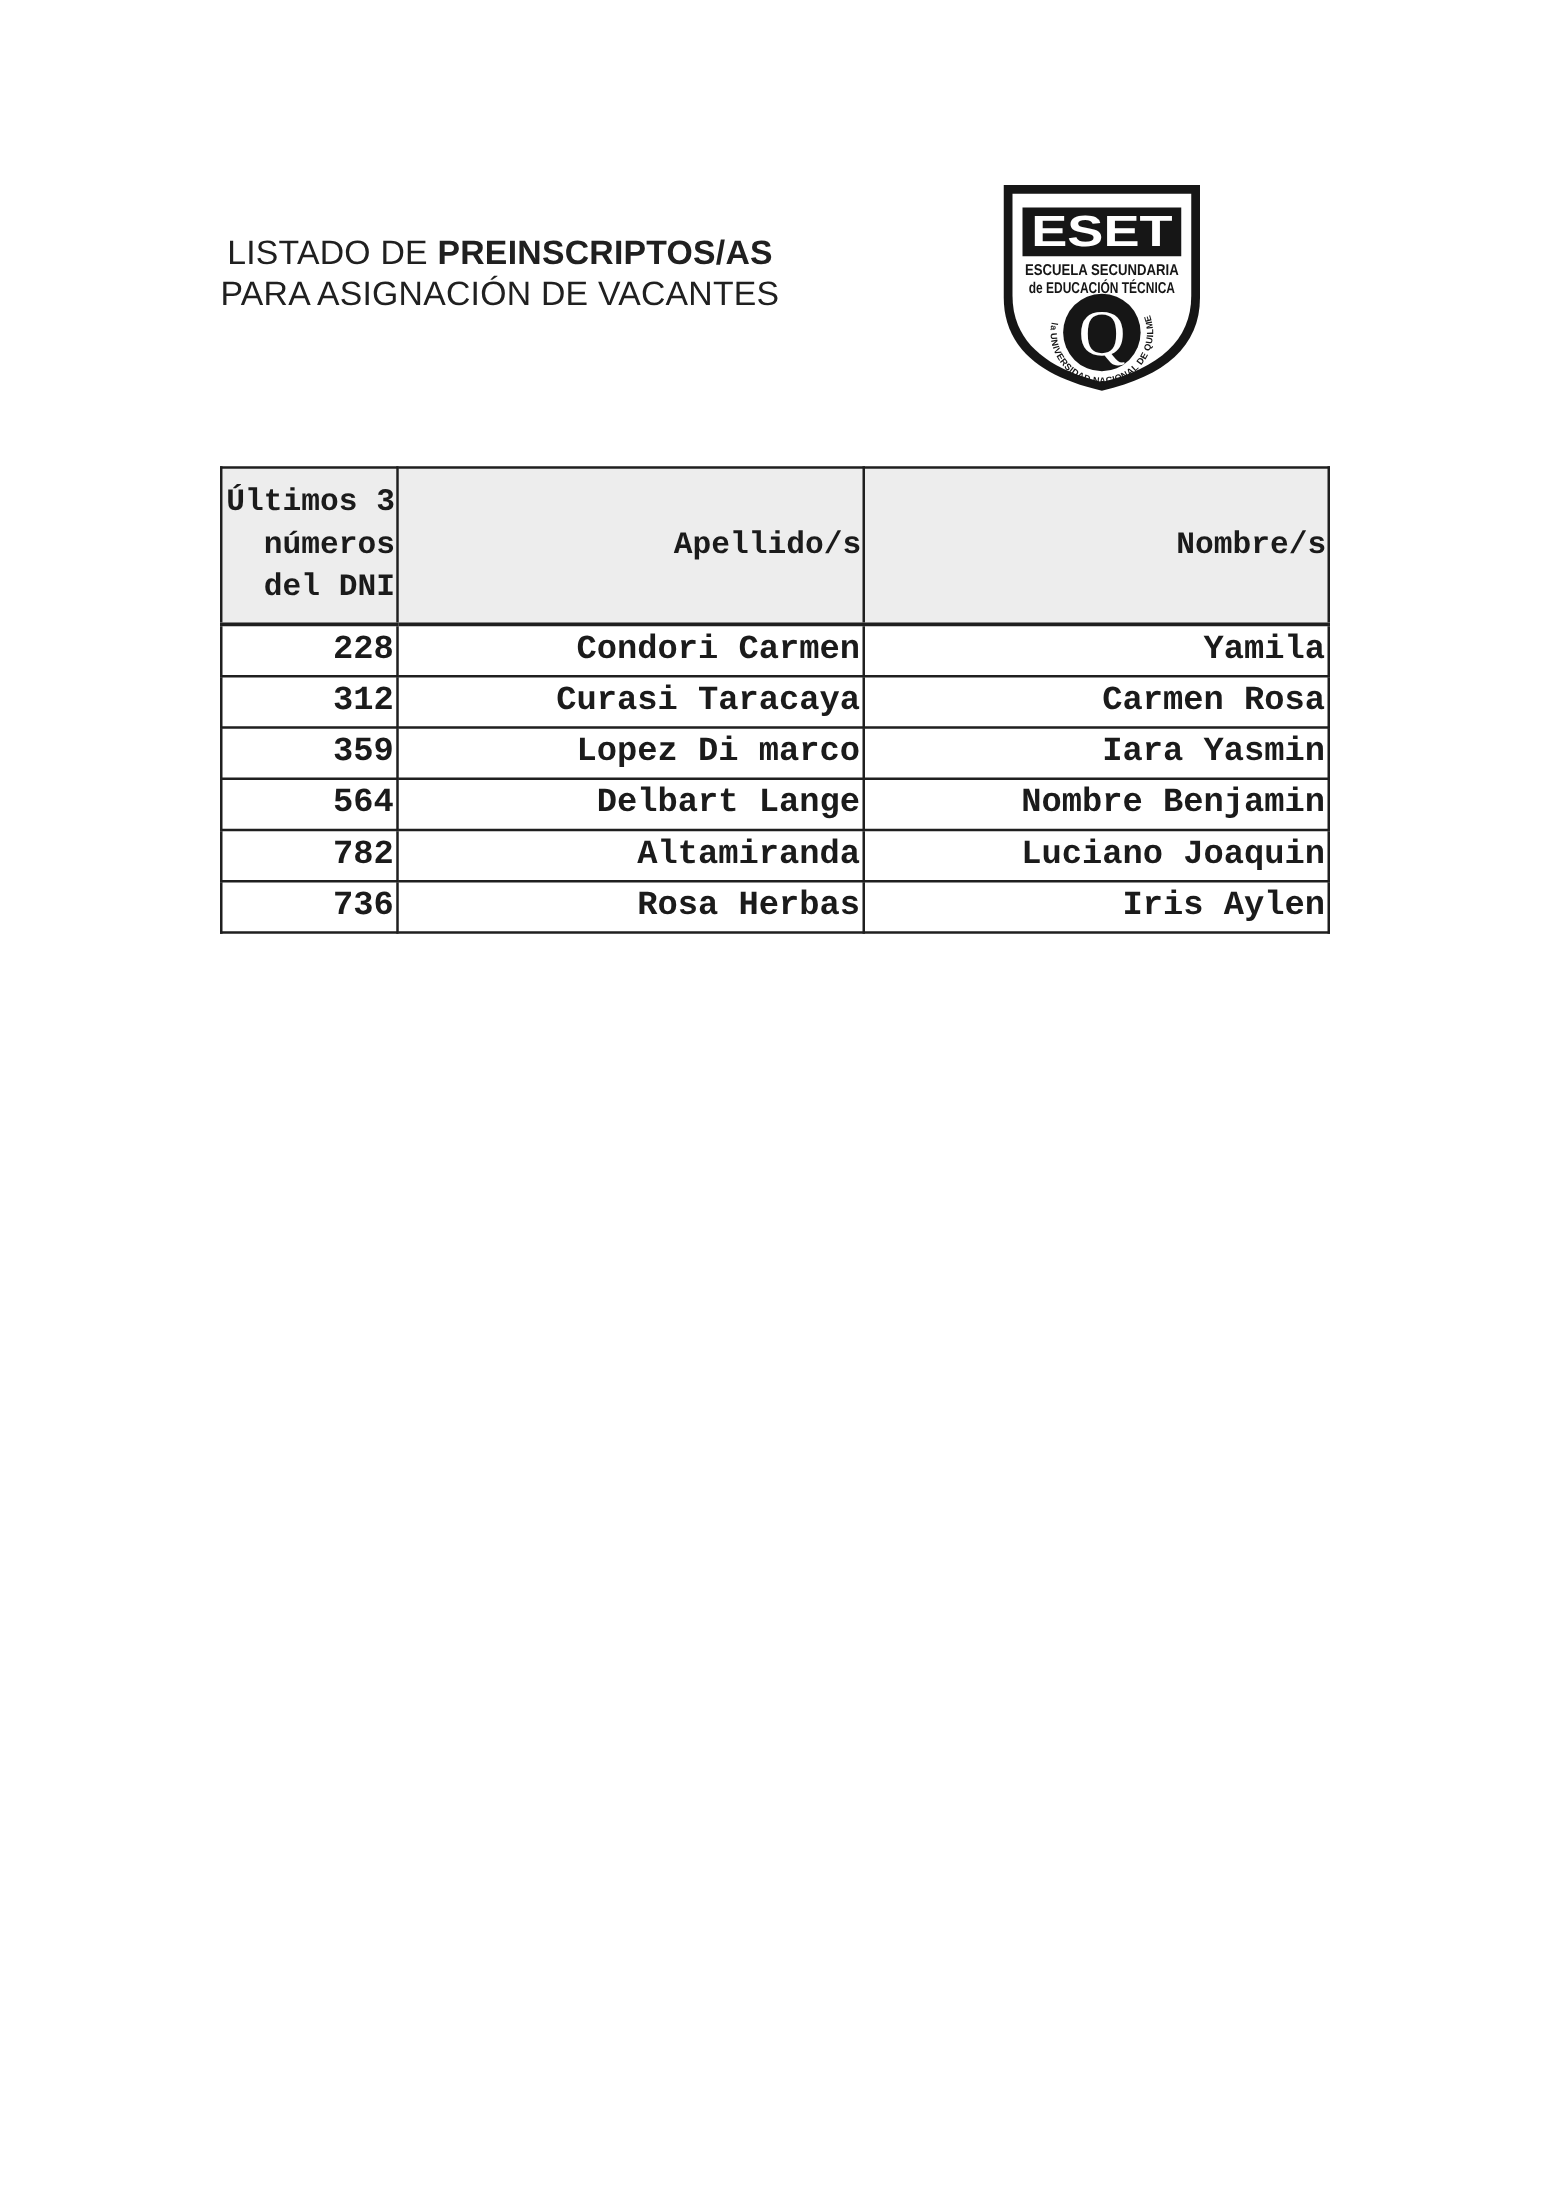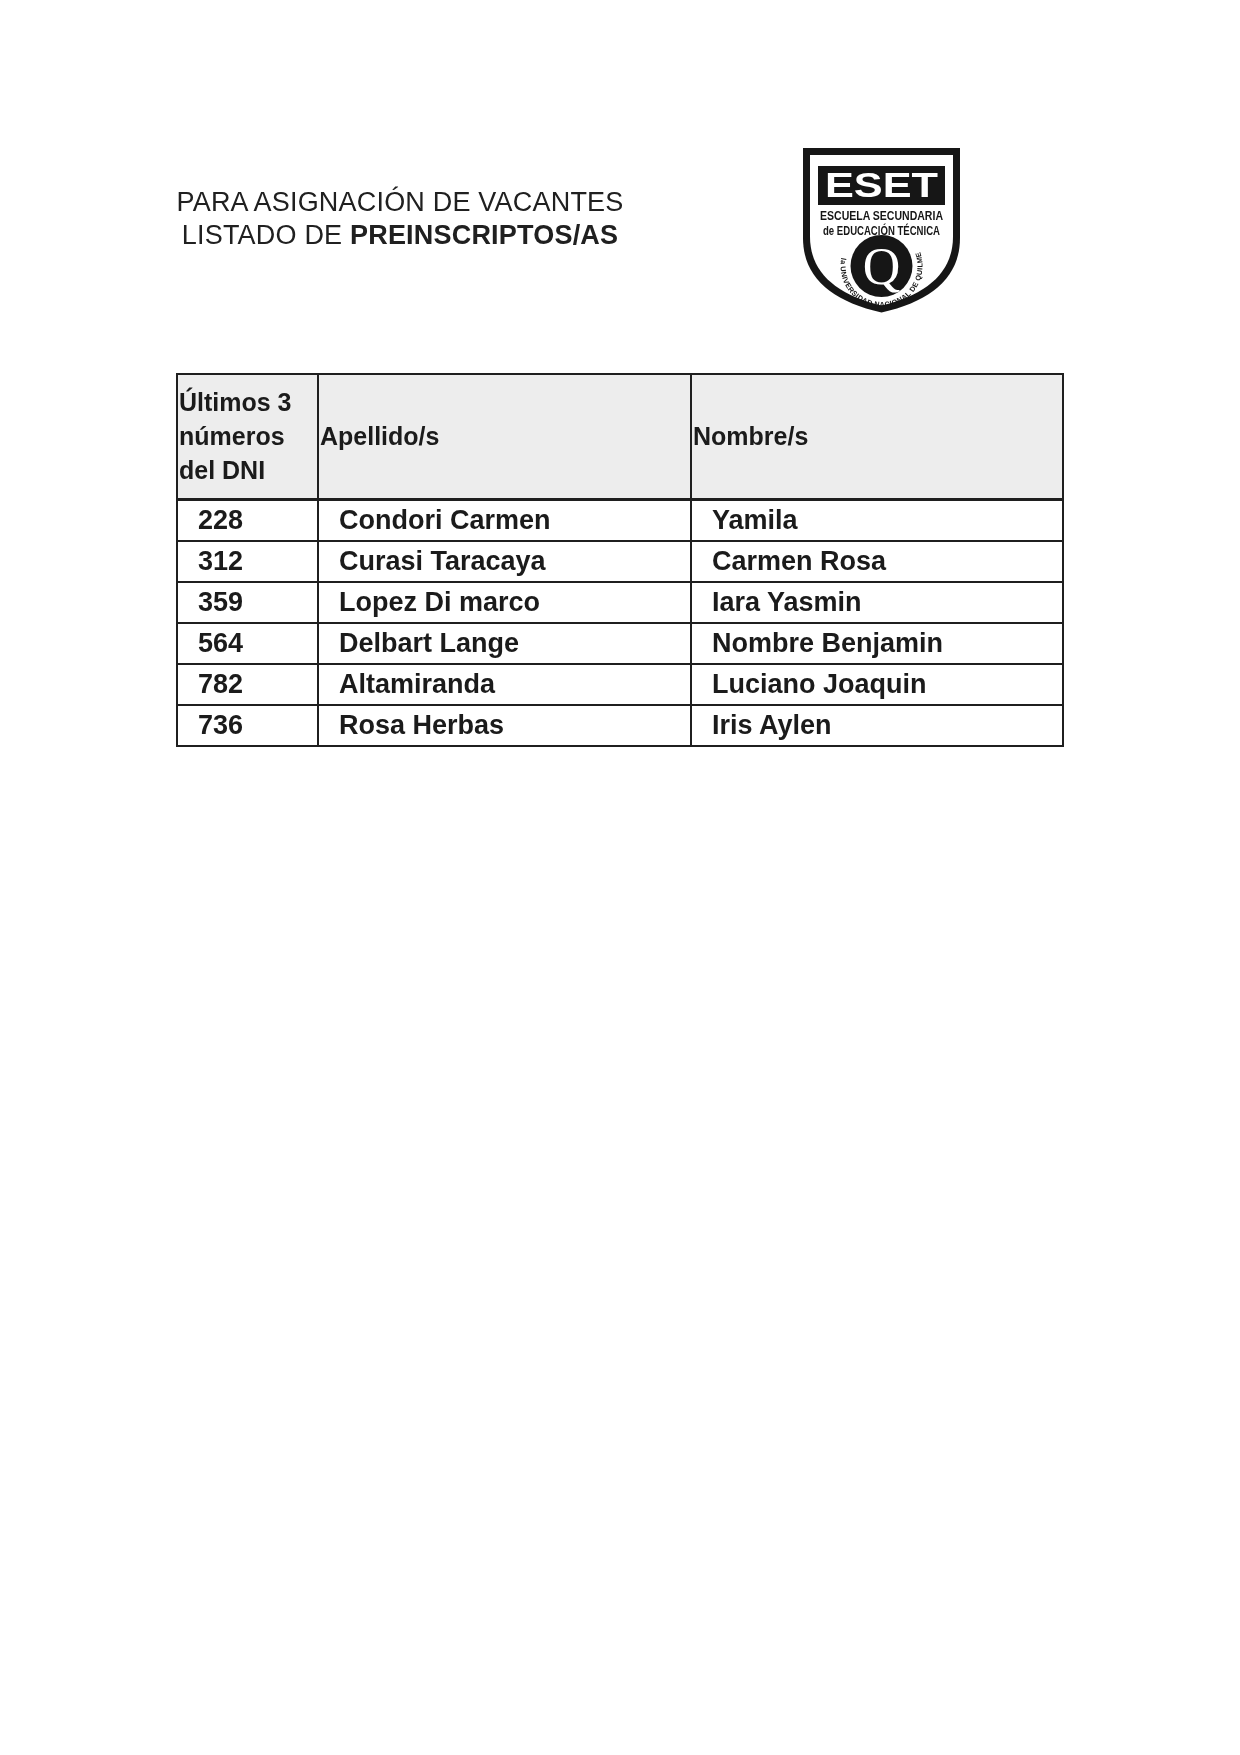--- a/index.html
+++ b/index.html
@@ -40,50 +40,51 @@
     width:886px;
     border-collapse:collapse;
     table-layout:fixed;
     color:#1b1b1b;
   }
   col.c1 { width:141px; }
   col.c2 { width:373px; }
   col.c3 { width:372px; }
   table.listado th, table.listado td {
     border:2px solid #1f1f1f;
-    text-align:left;
+    text-align:right;
     font-weight:bold;
     overflow:hidden;
+    font-family:Liberation Mono, monospace;
   }
   table.listado th {
     background:#ededed;
     height:125px;
     font-size:25px;
     line-height:34px;
     vertical-align:middle;
     padding:0 1px;
     border-bottom:3px solid #1f1f1f;
   }
   table.listado td {
     height:39px;
     font-size:27px;
     line-height:39px;
-    padding:0 20px;
+    padding:0 2px;
     background:#ffffff;
     white-space:nowrap;
   }
 </style>
 </head>
 <body>
 
 <div class="page">
 
   <div class="title">
+    <div><span>LISTADO DE </span><strong>PREINSCRIPTOS/AS</strong></div>
     <div>PARA ASIGNACIÓN DE VACANTES</div>
-    <div><span>LISTADO DE </span><strong>PREINSCRIPTOS/AS</strong></div>
   </div>
 
   <svg class="logo" viewBox="0 0 163 170" xmlns="http://www.w3.org/2000/svg">
     <path d="M3,3 H160 V93 C160,132 132,156 81.5,167.5 C31,156 3,132 3,93 Z" fill="#161616"></path>
     <path d="M10,10 H153 V91.5 C153,127 127.5,149.5 81.5,160.5 C35.5,149.5 10,127 10,91.5 Z" fill="#ffffff"></path>
     <rect x="18" y="21" width="127" height="39" fill="#161616"></rect>
     <text x="81.5" y="52" text-anchor="middle" textLength="113" lengthAdjust="spacingAndGlyphs" font-size="35" font-weight="bold" fill="#ffffff" font-family="&quot;Liberation Sans&quot;, sans-serif">ESET</text>
     <text x="81.5" y="75" text-anchor="middle" textLength="123" lengthAdjust="spacingAndGlyphs" font-size="12.5" font-weight="bold" fill="#161616" font-family="&quot;Liberation Sans&quot;, sans-serif">ESCUELA SECUNDARIA</text>
     <text x="81.5" y="89.5" text-anchor="middle" textLength="117" lengthAdjust="spacingAndGlyphs" font-size="12.5" font-weight="bold" fill="#161616" font-family="&quot;Liberation Sans&quot;, sans-serif">de EDUCACIÓN TÉCNICA</text>
     <circle cx="81.5" cy="121" r="31" fill="#161616"></circle>

